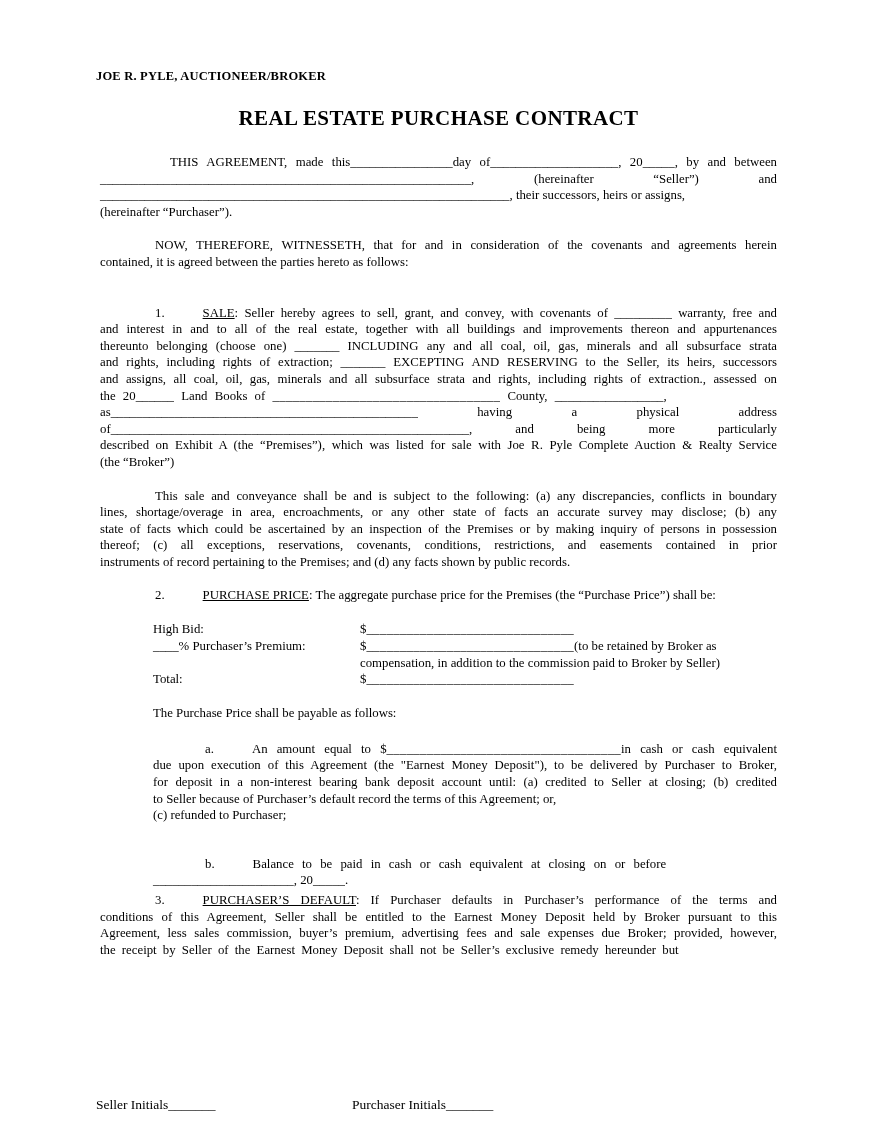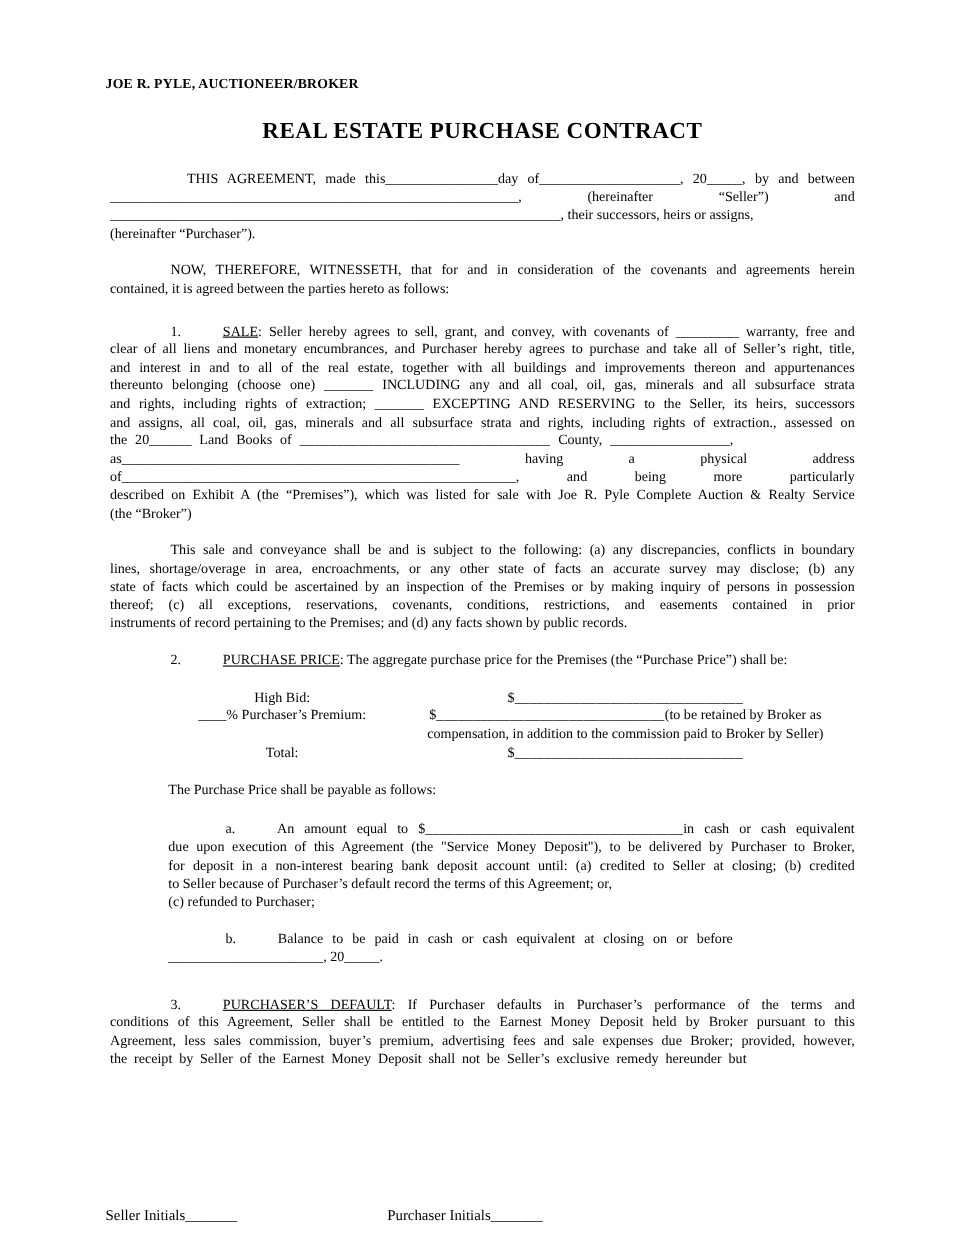--- a/index.html
+++ b/index.html
@@ -49,44 +49,43 @@
       <div class="block" style="margin-top: 27px;">
         <div class="line stretch" style="text-indent: 70px;">THIS AGREEMENT, made this________________day of____________________, 20_____, by and between</div>
         <div class="line stretch">__________________________________________________________, (hereinafter “Seller”) and</div>
         <div class="line">________________________________________________________________, their successors, heirs or assigns,</div>
         <div class="line">(hereinafter “Purchaser”).</div>
       </div>
       <div class="block" style="margin-top: 17px;">
         <div class="line stretch" style="text-indent: 55px;">NOW, THEREFORE, WITNESSETH, that for and in consideration of the covenants and agreements herein</div>
         <div class="line">contained, it is agreed between the parties hereto as follows:</div>
       </div>
-      <div class="block" style="margin-top: 22px;">
+      <div class="block" style="margin-top: 34px;">
         <div class="line stretch" style="text-indent: 55px;">1.<span class="tab"></span><span class="u">SALE</span>: Seller hereby agrees to sell, grant, and convey, with covenants of _________ warranty, free and</div>
-        <div class="line stretch">clear of all liens and monetary encumbrances, and Purchaser hereby agrees to purchase and take all of Seller’s right, title,</div>
         <div class="line stretch">and interest in and to all of the real estate, together with all buildings and improvements thereon and appurtenances</div>
         <div class="line stretch">thereunto belonging (choose one) _______ INCLUDING any and all coal, oil, gas, minerals and all subsurface strata</div>
         <div class="line stretch">and rights, including rights of extraction; _______ EXCEPTING AND RESERVING to the Seller, its heirs, successors</div>
         <div class="line stretch">and assigns, all coal, oil, gas, minerals and all subsurface strata and rights, including rights of extraction., assessed on</div>
         <div class="line" style="word-spacing: 4px;">the 20______ Land Books of <span class="blank-bold">__________________________________</span> County, _________________,</div>
         <div class="line stretch">as________________________________________________ having a physical address</div>
         <div class="line stretch">of________________________________________________________, and being more particularly</div>
         <div class="line stretch">described on Exhibit A (the “Premises”), which was listed for sale with Joe R. Pyle Complete Auction &amp; Realty Service</div>
         <div class="line">(the “Broker”)</div>
       </div>
       <div class="block" style="margin-top: 17px;">
         <div class="line stretch" style="text-indent: 55px;">This sale and conveyance shall be and is subject to the following: (a) any discrepancies, conflicts in boundary</div>
         <div class="line stretch">lines, shortage/overage in area, encroachments, or any other state of facts an accurate survey may disclose; (b) any</div>
         <div class="line stretch">state of facts which could be ascertained by an inspection of the Premises or by making inquiry of persons in possession</div>
         <div class="line stretch">thereof; (c) all exceptions, reservations, covenants, conditions, restrictions, and easements contained in prior</div>
         <div class="line">instruments of record pertaining to the Premises; and (d) any facts shown by public records.</div>
       </div>
       <div class="block" style="margin-top: 17px;">
         <div class="line" style="text-indent: 55px;">2.<span class="tab"></span><span class="u">PURCHASE PRICE</span>: The aggregate purchase price for the Premises (the “Purchase Price”) shall be:</div>
       </div>
-      <div class="block" style="margin-top: 17px; margin-left: 53px; text-align: center;">
+      <div class="block" style="margin-top: 17px; margin-left: 53px;">
         <div class="prow">
           <span class="plabel">High Bid:</span>
           <span class="pvalue">$<span class="blank-bold">_______________________________</span></span>
         </div>
         <div class="prow">
           <span class="plabel">____% Purchaser’s Premium:</span>
           <span class="pvalue">$<span class="blank-bold">_______________________________</span>(to be retained by Broker as</span>
         </div>
         <div class="prow">
           <span class="plabel"></span>
@@ -95,30 +94,30 @@
         <div class="prow">
           <span class="plabel">Total:</span>
           <span class="pvalue">$<span class="blank-bold">_______________________________</span></span>
         </div>
       </div>
       <div class="block" style="margin-top: 17px; margin-left: 53px;">
         <div class="line">The Purchase Price shall be payable as follows:</div>
       </div>
       <div class="block" style="margin-top: 19px; margin-left: 53px;">
         <div class="line stretch" style="text-indent: 52px;">a.<span class="tab"></span>An amount equal to $<span class="blank-bold">___________________________________</span>in cash or cash equivalent</div>
-        <div class="line stretch">due upon execution of this Agreement (the "Service Money Deposit"), to be delivered by Purchaser to Broker,</div>
+        <div class="line stretch">due upon execution of this Agreement (the "Earnest Money Deposit"), to be delivered by Purchaser to Broker,</div>
         <div class="line stretch">for deposit in a non-interest bearing bank deposit account until: (a) credited to Seller at closing; (b) credited</div>
         <div class="line">to Seller because of Purchaser’s default record the terms of this Agreement; or,</div>
         <div class="line">(c) refunded to Purchaser;</div>
       </div>
-      <div class="block" style="margin-top: 17px; margin-left: 53px;">
+      <div class="block" style="margin-top: 32px; margin-left: 53px;">
         <div class="line" style="text-indent: 52px; word-spacing: 5px;">b.<span class="tab"></span>Balance to be paid in cash or cash equivalent at closing on or before</div>
         <div class="line">______________________, 20_____.</div>
       </div>
-      <div class="block" style="margin-top: 26px;">
+      <div class="block" style="margin-top: 3px;">
         <div class="line stretch" style="text-indent: 55px;">3.<span class="tab"></span><span class="u">PURCHASER’S DEFAULT</span>: If Purchaser defaults in Purchaser’s performance of the terms and</div>
         <div class="line stretch">conditions of this Agreement, Seller shall be entitled to the Earnest Money Deposit held by Broker pursuant to this</div>
         <div class="line stretch">Agreement, less sales commission, buyer’s premium, advertising fees and sale expenses due Broker; provided, however,</div>
         <div class="line" style="word-spacing: 3px;">the receipt by Seller of the Earnest Money Deposit shall not be Seller’s exclusive remedy hereunder but</div>
       </div>
     </div>
 </div>
 
 <div class="footer">
   <span class="seller-cell">Seller Initials_______</span><span>Purchaser Initials_______</span>

